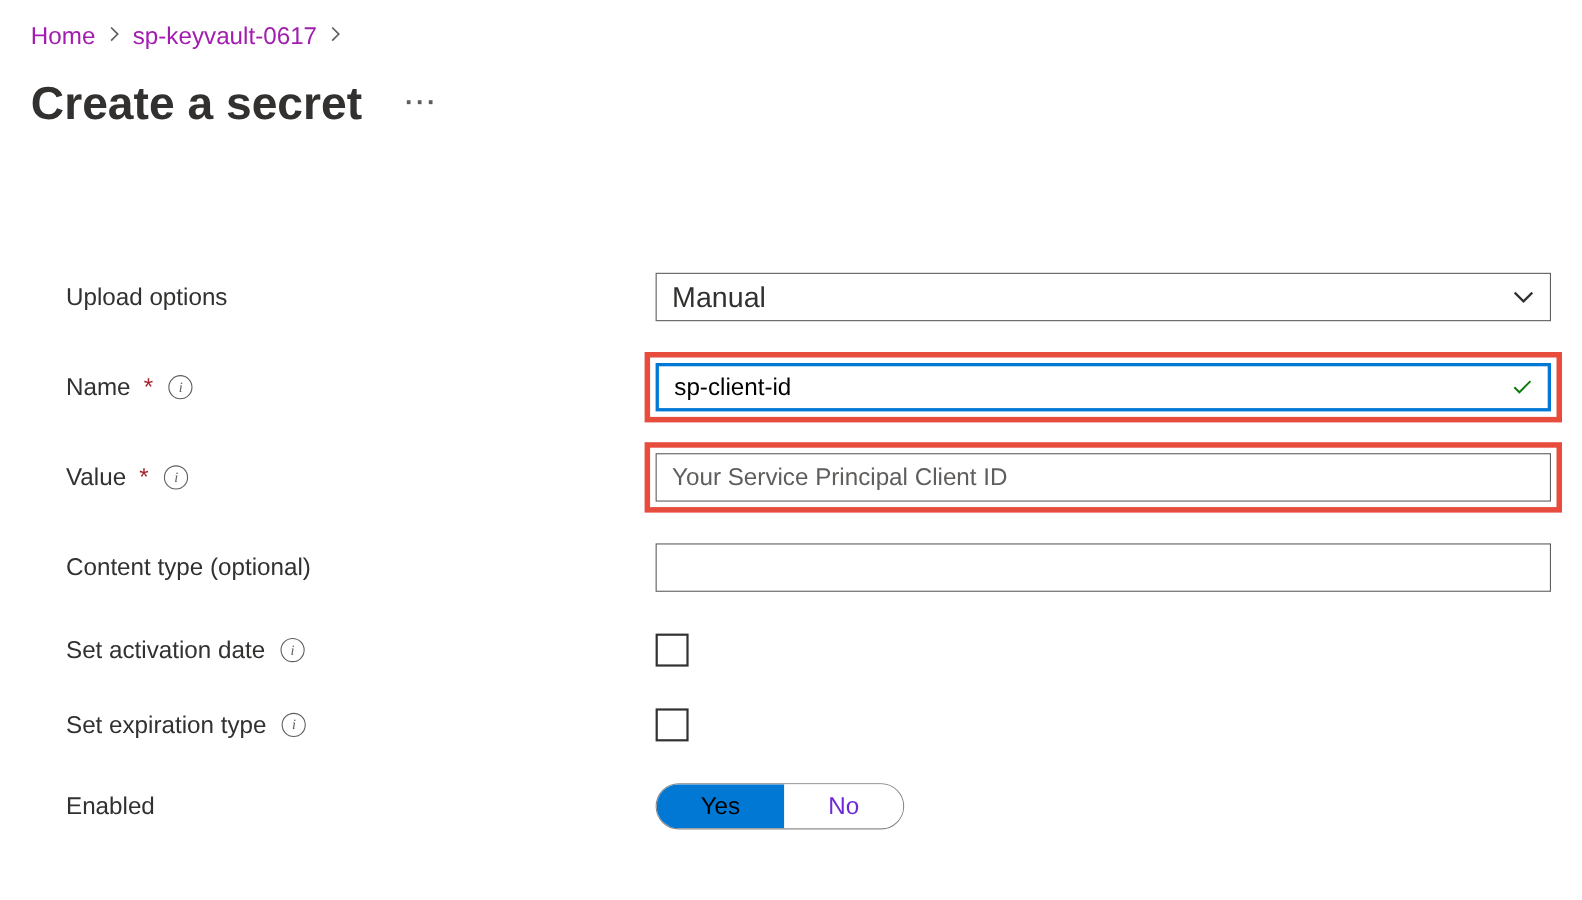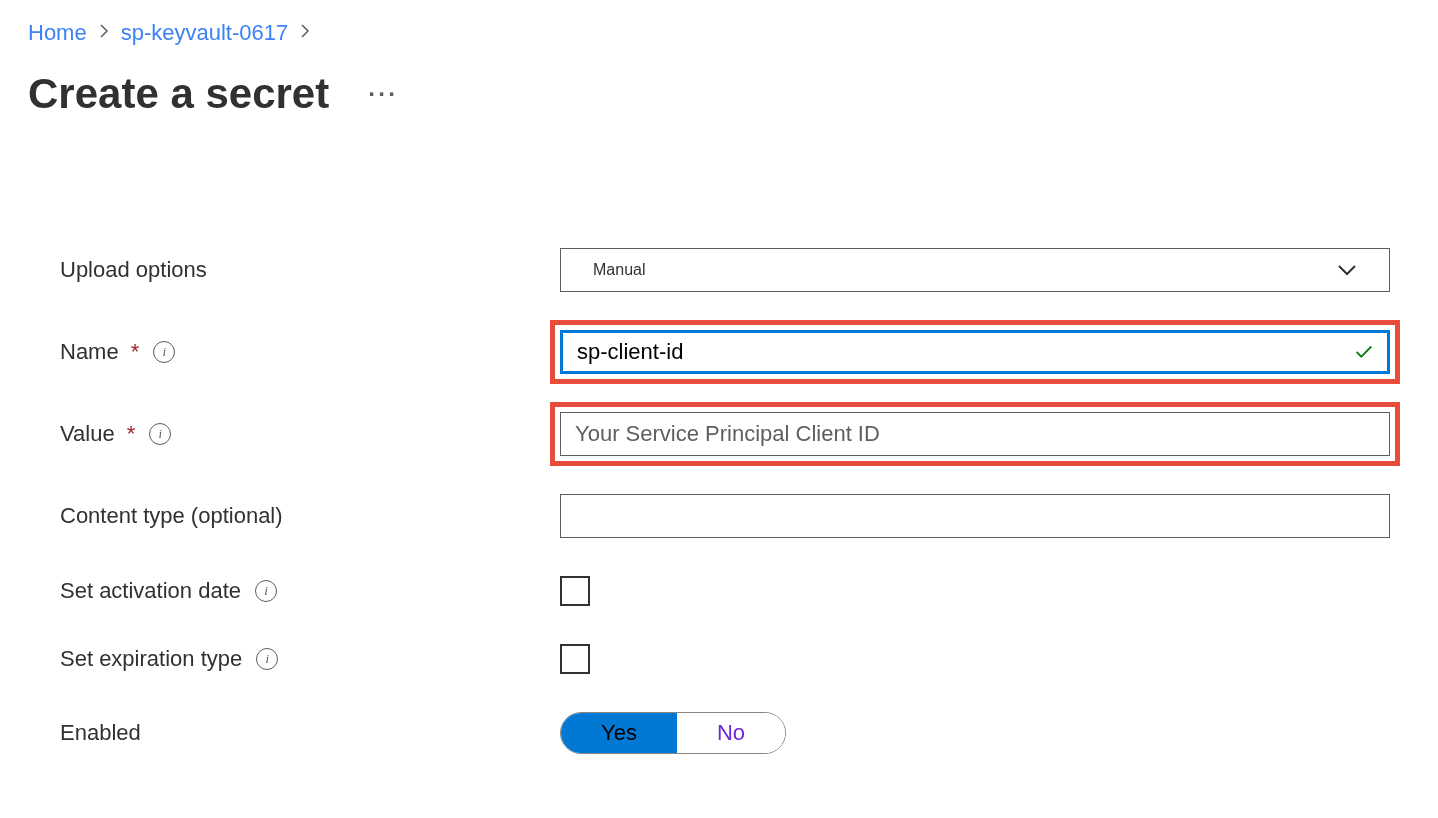--- a/index.html
+++ b/index.html
@@ -15,21 +15,21 @@
       color: #323130;
     }
     .breadcrumb {
       display: flex;
       align-items: center;
       gap: 12px;
       margin-bottom: 24px;
       font-size: 22px;
     }
     .breadcrumb-link {
-      color: #3b82f6;
+      color: #a21caf;
       text-decoration: none;
       cursor: pointer;
     }
     .breadcrumb-sep {
       color: #605e5c;
       font-size: 18px;
     }
     .title-row {
       display: flex;
       align-items: center;
@@ -48,20 +48,21 @@
       cursor: pointer;
       letter-spacing: 2px;
     }
     .form {
       padding-left: 32px;
     }
     .form-row {
       display: flex;
       align-items: center;
       margin-bottom: 38px;
+      gap: 36px;
     }
     .form-label {
       width: 500px;
       font-size: 22px;
       color: #323130;
       display: flex;
       align-items: center;
       gap: 8px;
     }
     .required-asterisk {
@@ -91,22 +92,22 @@
     .highlight-box {
       border: 5px solid #e74c3c;
       padding: 5px;
       margin: -10px -10px -10px -10px;
     }
     .select-box {
       width: 100%;
       height: 44px;
       border: 1px solid #605e5c;
       background: #fff;
-      padding: 0 32px;
-      font-size: 16px;
+      padding: 0 14px;
+      font-size: 26px;
       display: flex;
       align-items: center;
       justify-content: space-between;
       cursor: pointer;
     }
     .chevron-down {
       width: 20px;
       height: 12px;
     }
     .text-input {

